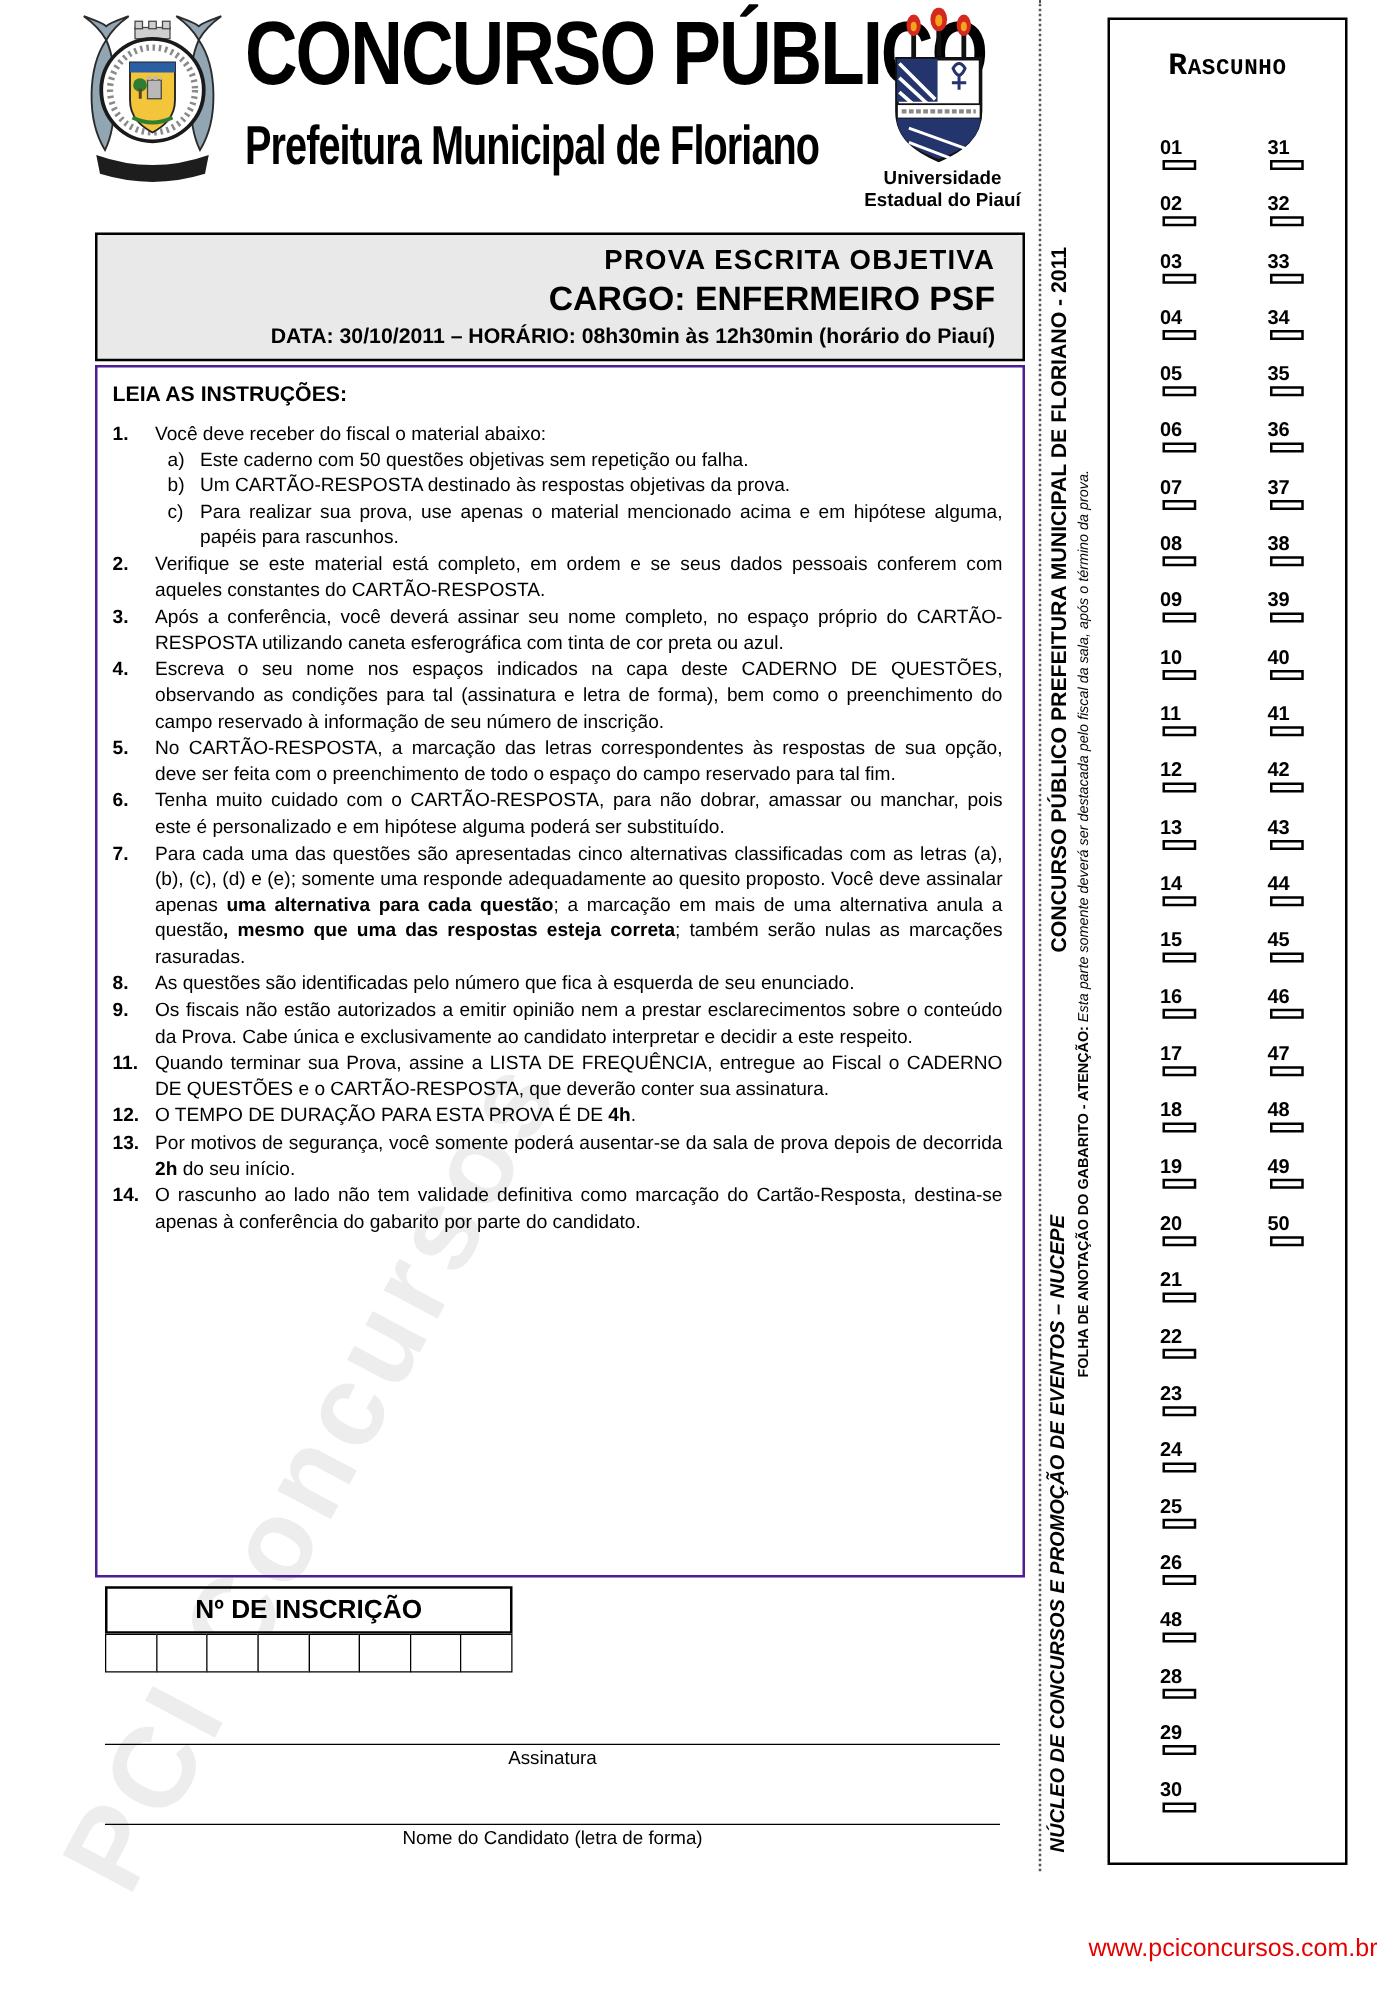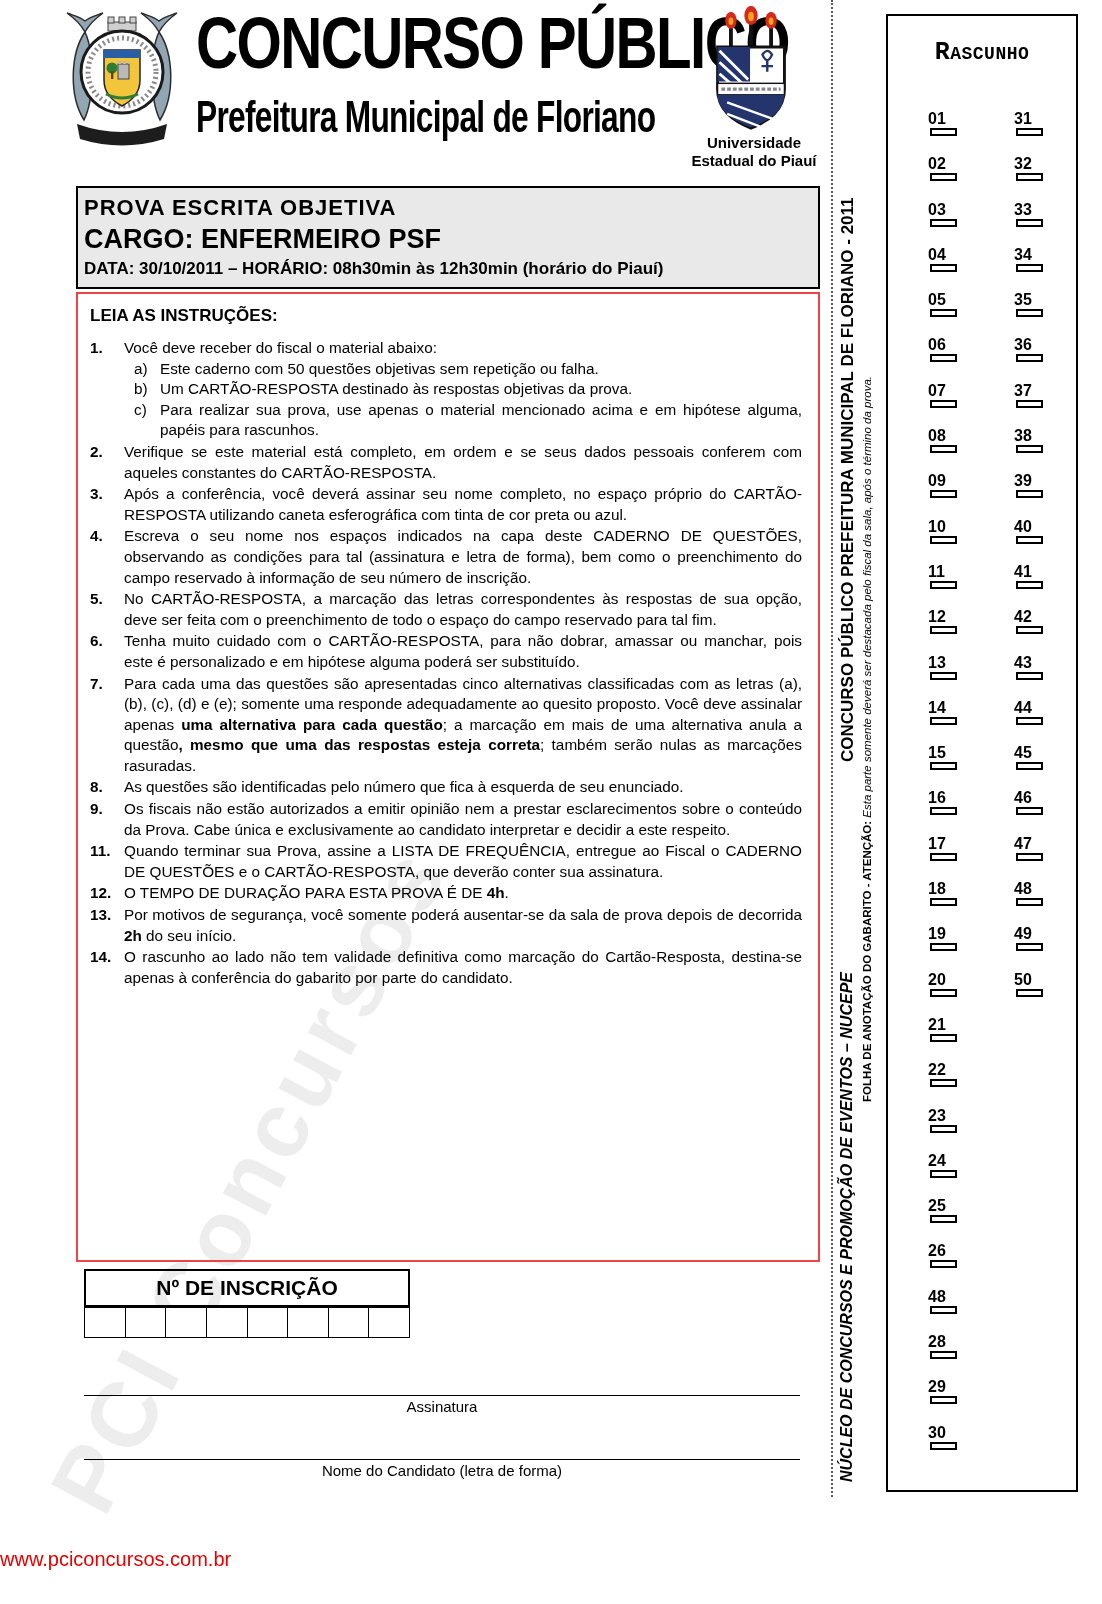--- a/index.html
+++ b/index.html
@@ -30,30 +30,30 @@
   }
   .crest-uni{position:absolute;left:708px;top:6px;width:86px;height:126px;}
   .uni-name{
     position:absolute;left:684px;top:134px;width:140px;text-align:center;
     font-size:15px;font-weight:bold;line-height:18px;
   }
 
   
   .exam-box{
     position:absolute;left:76px;top:186px;width:744px;
-    border:2px solid #000;background:#e9e9e9;text-align:left;padding:7px 6px 8px;
+    border:2px solid #000;background:#e9e9e9;text-align:right;padding:7px 22px 8px;
   }
   .exam-type{font-size:22px;font-weight:bold;letter-spacing:1px;}
   .exam-cargo{font-size:27px;font-weight:bold;margin-top:3px;}
   .exam-date{font-size:17px;font-weight:bold;margin-top:4px;}
 
   
   .instructions-box{
     position:absolute;left:76px;top:292px;width:744px;height:970px;
-    border:2px solid #ef4444;padding:12px 16px 8px 12px;overflow:hidden;background:transparent;
+    border:2px solid #4c1d95;padding:12px 16px 8px 12px;overflow:hidden;background:transparent;
   }
   .instr-title{font-size:17px;font-weight:bold;margin-bottom:12px;}
   .instr-list{font-size:15.3px;line-height:20.6px;}
   .instr-item{display:flex;margin-bottom:1px;}
   .instr-num{flex:0 0 34px;font-weight:bold;}
   .instr-body{flex:1;min-width:0;}
   .instr-text{text-align:justify;}
   .instr-sub{display:flex;margin-left:10px;}
   .sub-letter{flex:0 0 26px;}
   .sub-text{flex:1;text-align:justify;}
@@ -67,21 +67,21 @@
 
   
   .sig{position:absolute;left:84px;width:716px;}
   .sig-1{top:1395px;}
   .sig-2{top:1459px;}
   .sig-line{border-top:1.5px solid #000;height:0;}
   .sig-label{text-align:center;font-size:15px;margin-top:2px;}
 
   
   .footer-url{
-    position:absolute;left:0;top:1548px;width:1102px;text-align:left;
+    position:absolute;left:0;top:1548px;width:1102px;text-align:right;
     font-size:20px;color:#e60000;
   }
 
   
   .dotted-divider{position:absolute;left:831px;top:0;height:1497px;border-left:2px dotted #555;}
   .v-rot{position:absolute;transform:rotate(-90deg);transform-origin:0 0;white-space:nowrap;}
   .v-nucepe{left:838px;top:1482px;width:540px;font-size:16px;font-weight:bold;font-style:italic;}
   .v-concurso{left:838px;top:762px;width:540px;font-size:17px;font-weight:bold;}
   .v-gabarito{left:861px;top:1102px;width:760px;font-size:11.5px;}
   .v-gabarito .g-bold{font-weight:bold;font-style:normal;}

